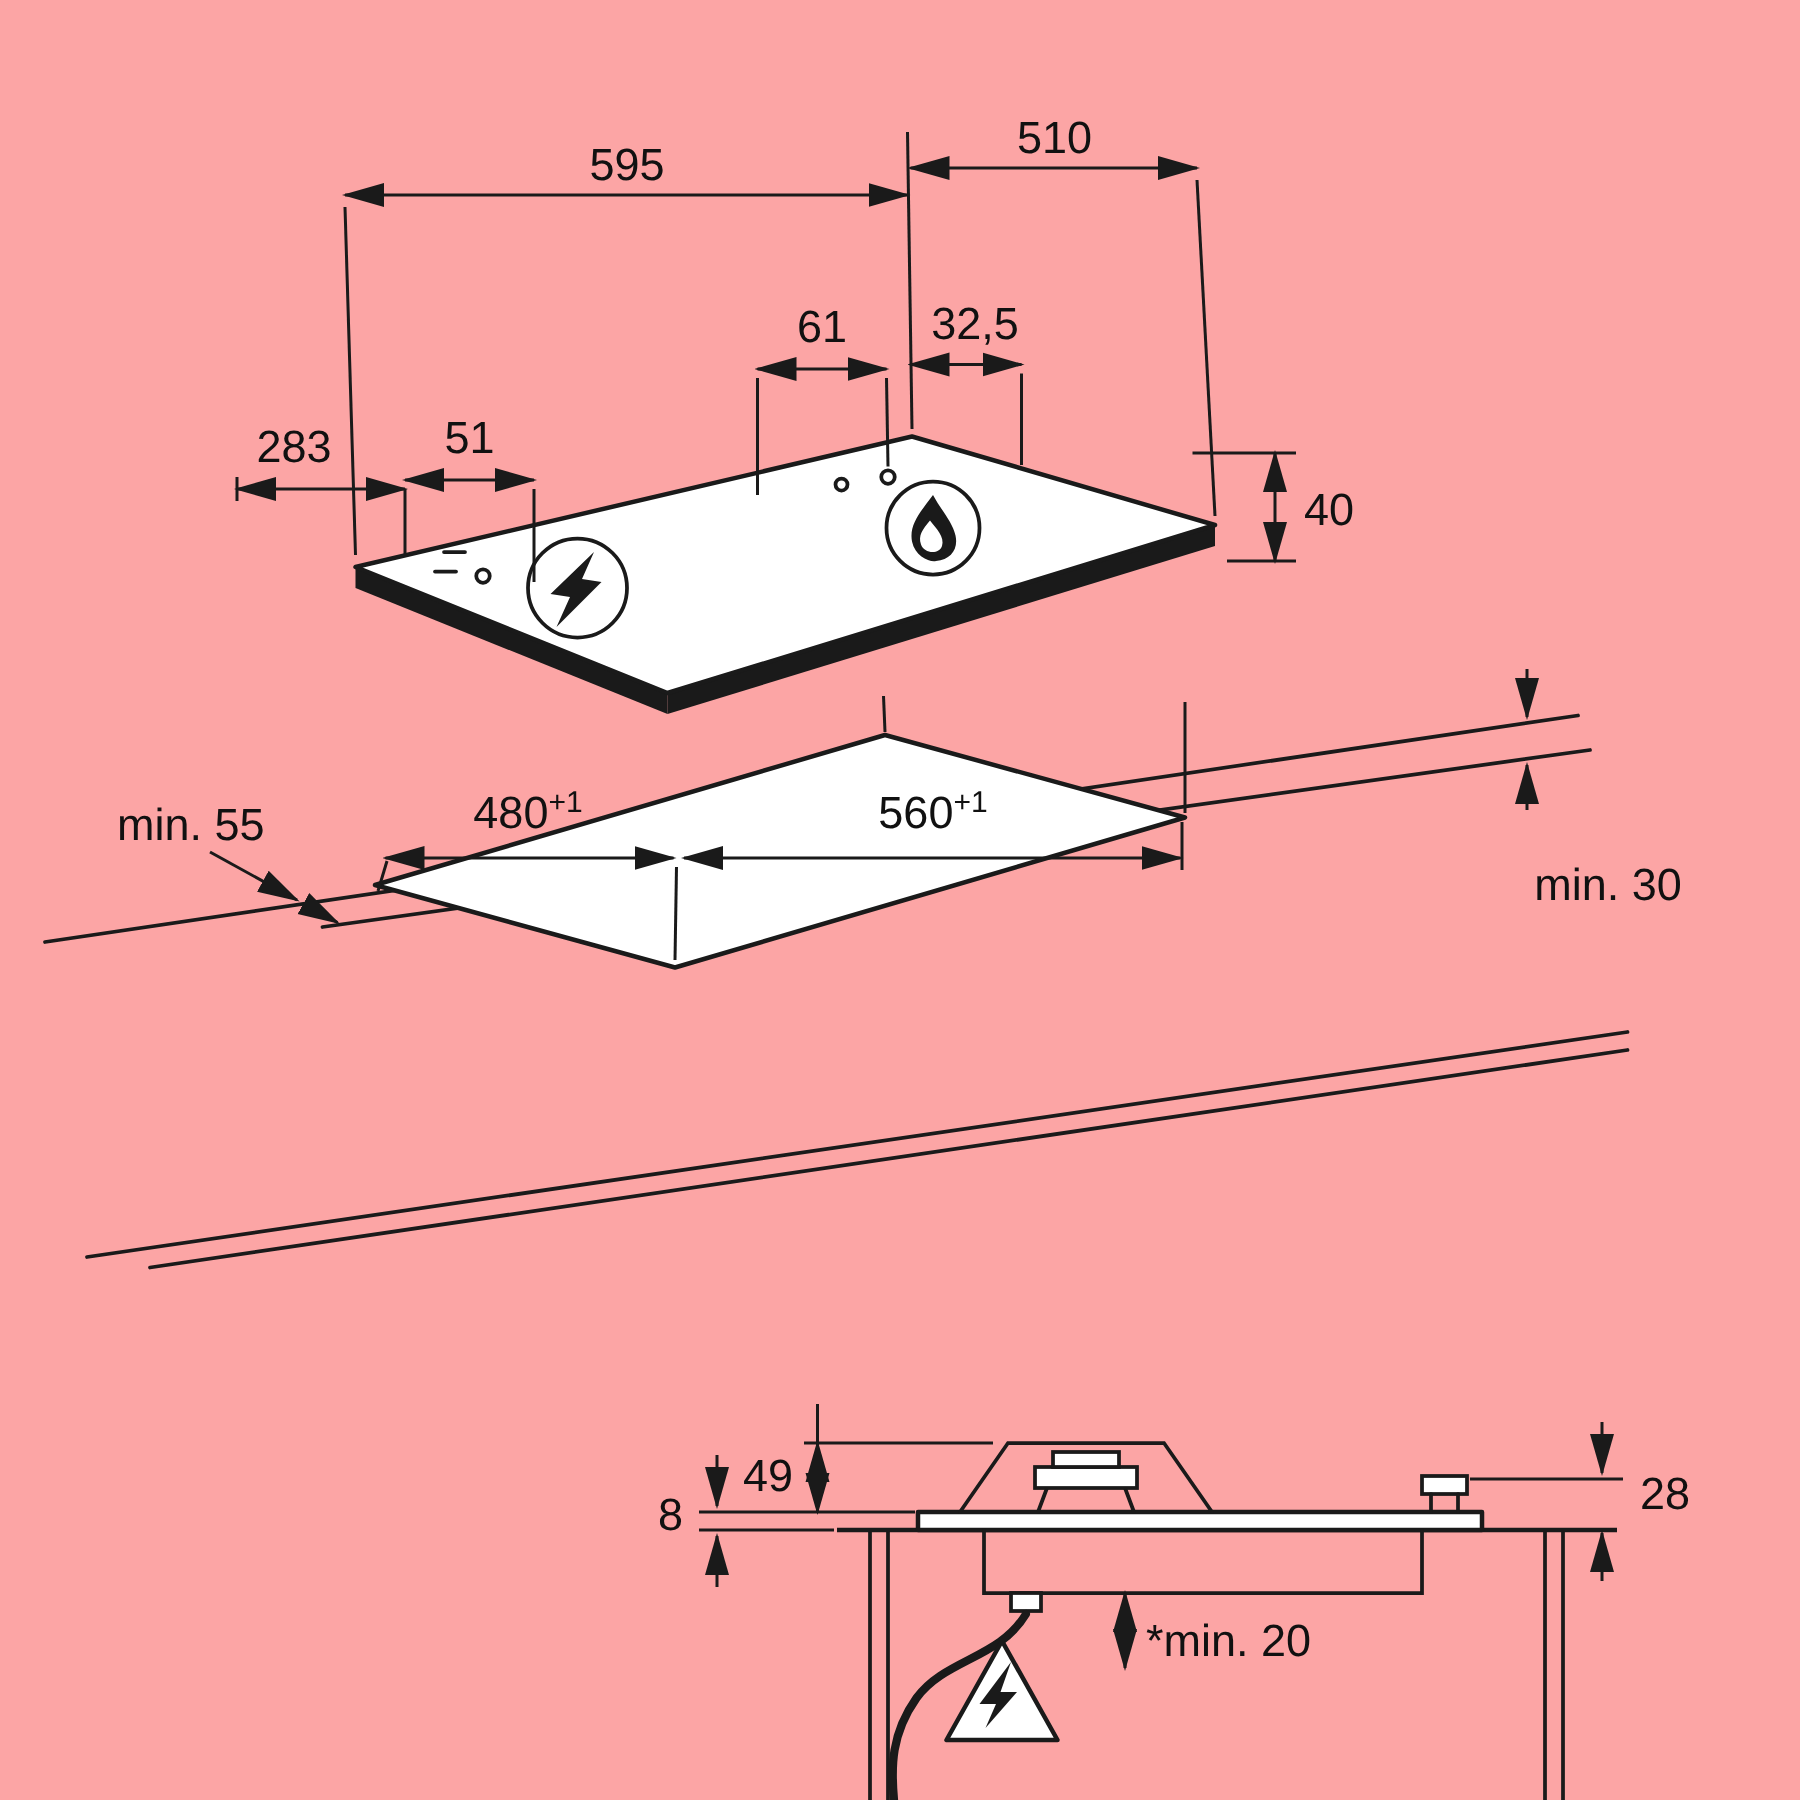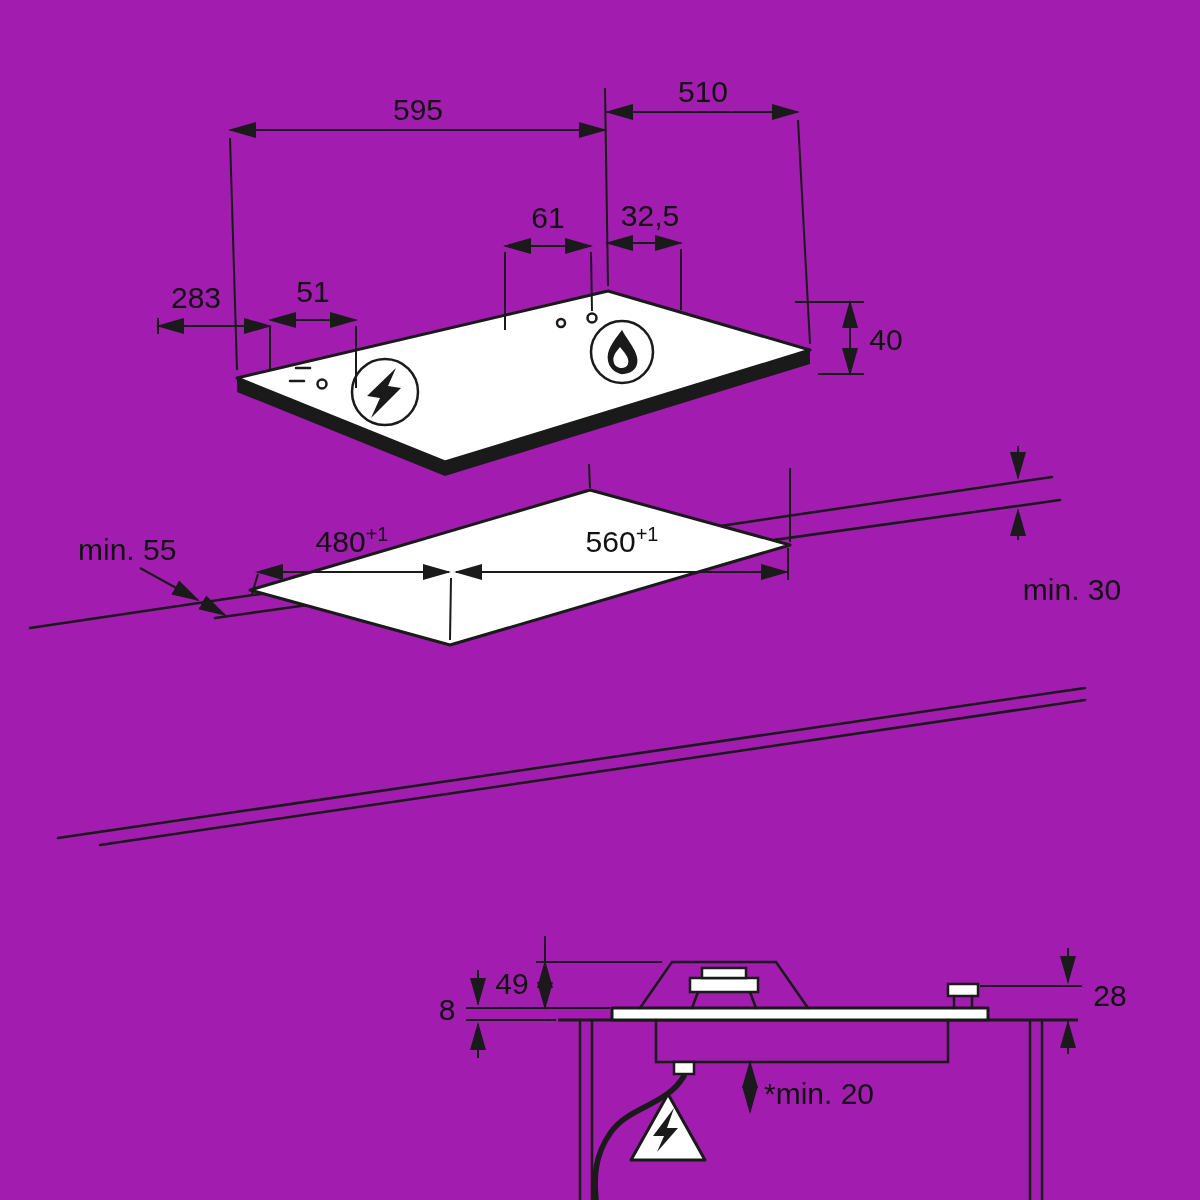--- a/index.html
+++ b/index.html
@@ -1,16 +1,16 @@
 <!DOCTYPE html>
 <html><head>
 <meta charset="utf-8">
 <style>
   html,body{margin:0;padding:0;background:#fff;}
-  .wrap{width:1200px;height:1200px;background:#a21caf;position:relative;overflow:hidden;}
+  .wrap{width:1200px;height:1200px;background:#fca5a5;position:relative;overflow:hidden;}
   svg{display:block;}
   .ln{stroke:#1a1a1a;stroke-width:2.5;fill:none;stroke-linecap:round;}
   .ln2{stroke:#1a1a1a;stroke-width:3;fill:none;stroke-linejoin:round;}
   .dim{stroke:#1a1a1a;stroke-width:2;fill:none;}
   .fillk{fill:#1a1a1a;stroke:none;}
   .wht{fill:#ffffff;}
   .cable{stroke:#1a1a1a;stroke-width:5.5;fill:none;stroke-linecap:round;}
   .txt{font-family:"Liberation Sans",sans-serif;font-size:30px;fill:#111;}
   .txt-sup{font-size:20px;}
 </style>

